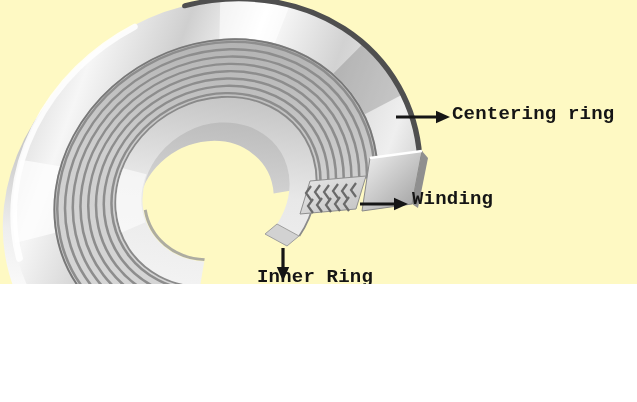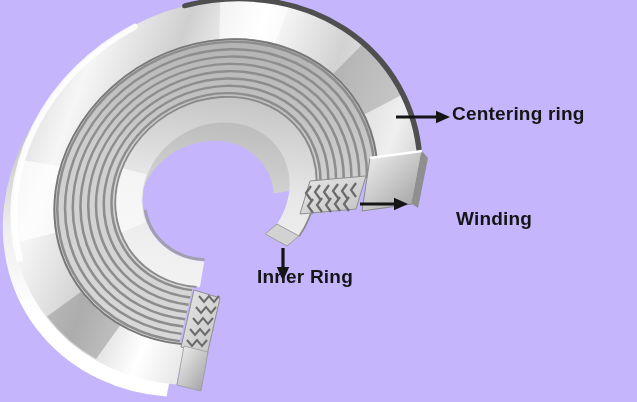--- a/index.html
+++ b/index.html
@@ -1,26 +1,26 @@
 <!DOCTYPE html>
 <html><head>
 <meta charset="utf-8">
 <style>
   html,body{margin:0;padding:0;background:#ffffff;}
   .stage{
-    position:relative;width:637px;height:402px;background:#c4b5fd;
-    overflow:hidden;font-family:Liberation Sans, sans-serif;
+    position:relative;width:637px;height:284px;background:#fef9c3;
+    overflow:hidden;font-family:Liberation Mono, monospace;
   }
   .stage svg{position:absolute;left:0;top:0;}
   .lbl{
     position:absolute;font-weight:bold;font-size:19px;line-height:22px;
     color:#151515;white-space:nowrap;letter-spacing:0.2px;
   }
   .lbl-centering{left:452px;top:103px;}
-  .lbl-winding{left:412px;top:208px;margin-left:44px;}
+  .lbl-winding{left:412px;top:188px;}
   .lbl-inner{left:257px;top:266px;}
 </style>
 </head>
 <body>
 
 <div class="stage">
   <svg width="637" height="402" viewBox="0 0 637 402">
     <defs>
       <linearGradient id="gFace" x1="0" y1="0" x2="1" y2="1">
         <stop offset="0" stop-color="#c9c9c9"></stop>

